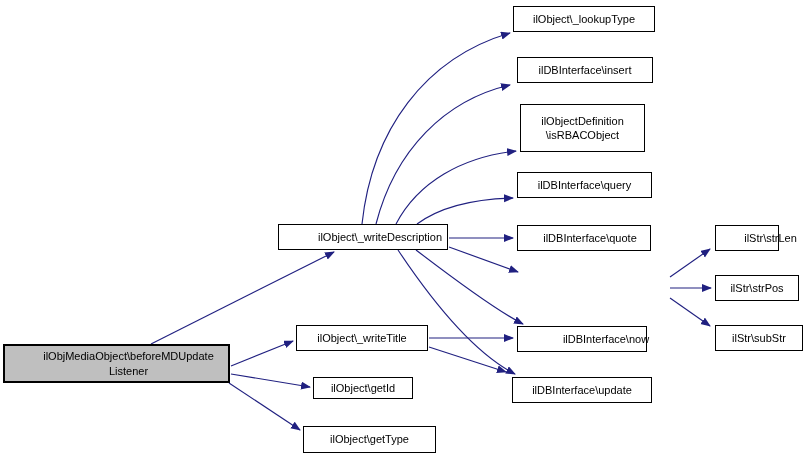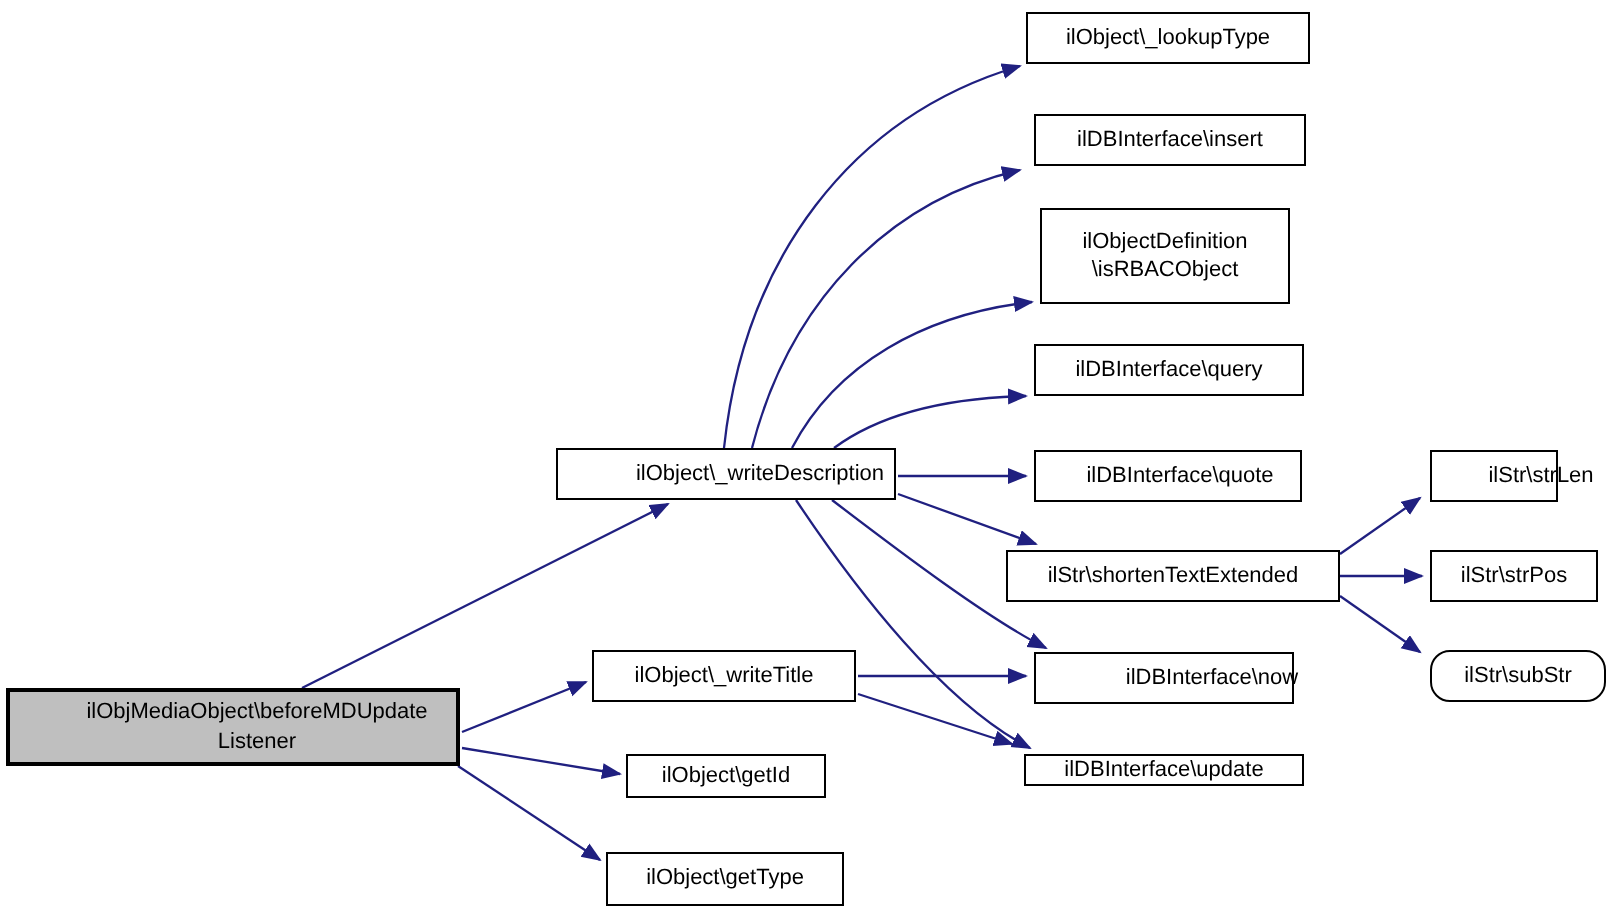--- a/index.html
+++ b/index.html
@@ -83,50 +83,47 @@
     </div>
     <div class="node" style="left: 278px; top: 224px; width: 170px; height: 26px; padding-left: 34px;">
       <span>ilObject\_writeDescription</span>
     </div>
     <div class="node" style="left: 296px; top: 325px; width: 132px; height: 26px;">
       <span>ilObject\_writeTitle</span>
     </div>
     <div class="node" style="left: 313px; top: 377px; width: 100px; height: 22px;">
       <span>ilObject\getId</span>
     </div>
-    <div class="node" style="left: 303px; top: 426px; width: 119px; height: 27px;">
+    <div class="node" style="left: 303px; top: 426px; width: 133px; height: 27px;">
       <span>ilObject\getType</span>
     </div>
     <div class="node" style="left: 513px; top: 6px; width: 142px; height: 26px;">
       <span>ilObject\_lookupType</span>
     </div>
     <div class="node" style="left: 517px; top: 57px; width: 136px; height: 26px;">
       <span>ilDBInterface\insert</span>
     </div>
     <div class="node" style="left: 520px; top: 104px; width: 125px; height: 48px;">
       <span>ilObjectDefinition</span>
       <span>\isRBACObject</span>
     </div>
     <div class="node" style="left: 517px; top: 172px; width: 135px; height: 26px; align-items: center;">
       <span>ilDBInterface\query</span>
     </div>
     <div class="node" style="left: 517px; top: 225px; width: 134px; height: 26px; padding-left: 12px;">
       <span>ilDBInterface\quote</span>
     </div>
-    <div class="node" style="left: 503px; top: 275px; width: 167px; height: 26px;">
-      <span>ilStr\shortenTextExtended</span>
-    </div>
     <div class="node" style="left: 517px; top: 326px; width: 130px; height: 26px; padding-left: 48px;">
       <span>ilDBInterface\now</span>
     </div>
-    <div class="node" style="left: 512px; top: 377px; width: 140px; height: 16px;">
+    <div class="node" style="left: 512px; top: 377px; width: 140px; height: 26px;">
       <span>ilDBInterface\update</span>
     </div>
     <div class="node" style="left: 715px; top: 225px; width: 64px; height: 26px; padding-left: 47px;">
       <span>ilStr\strLen</span>
     </div>
     <div class="node" style="left: 715px; top: 275px; width: 84px; height: 26px; justify-content: center;">
       <span>ilStr\strPos</span>
     </div>
-    <div class="node" style="left: 715px; top: 325px; width: 88px; height: 26px; border-radius: 10px;">
+    <div class="node" style="left: 715px; top: 325px; width: 88px; height: 26px;">
       <span>ilStr\subStr</span>
     </div>
   </div>
 
 </body></html>

